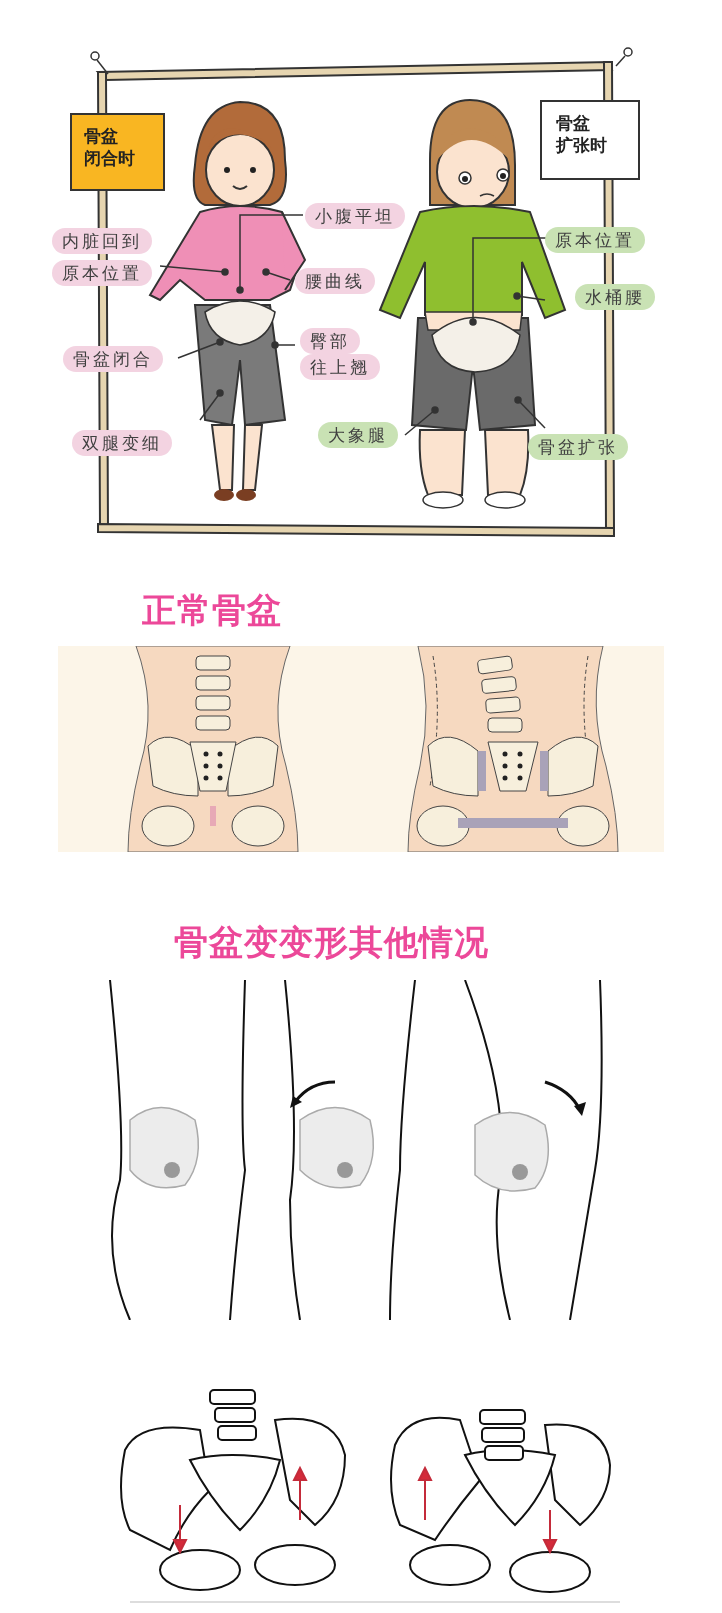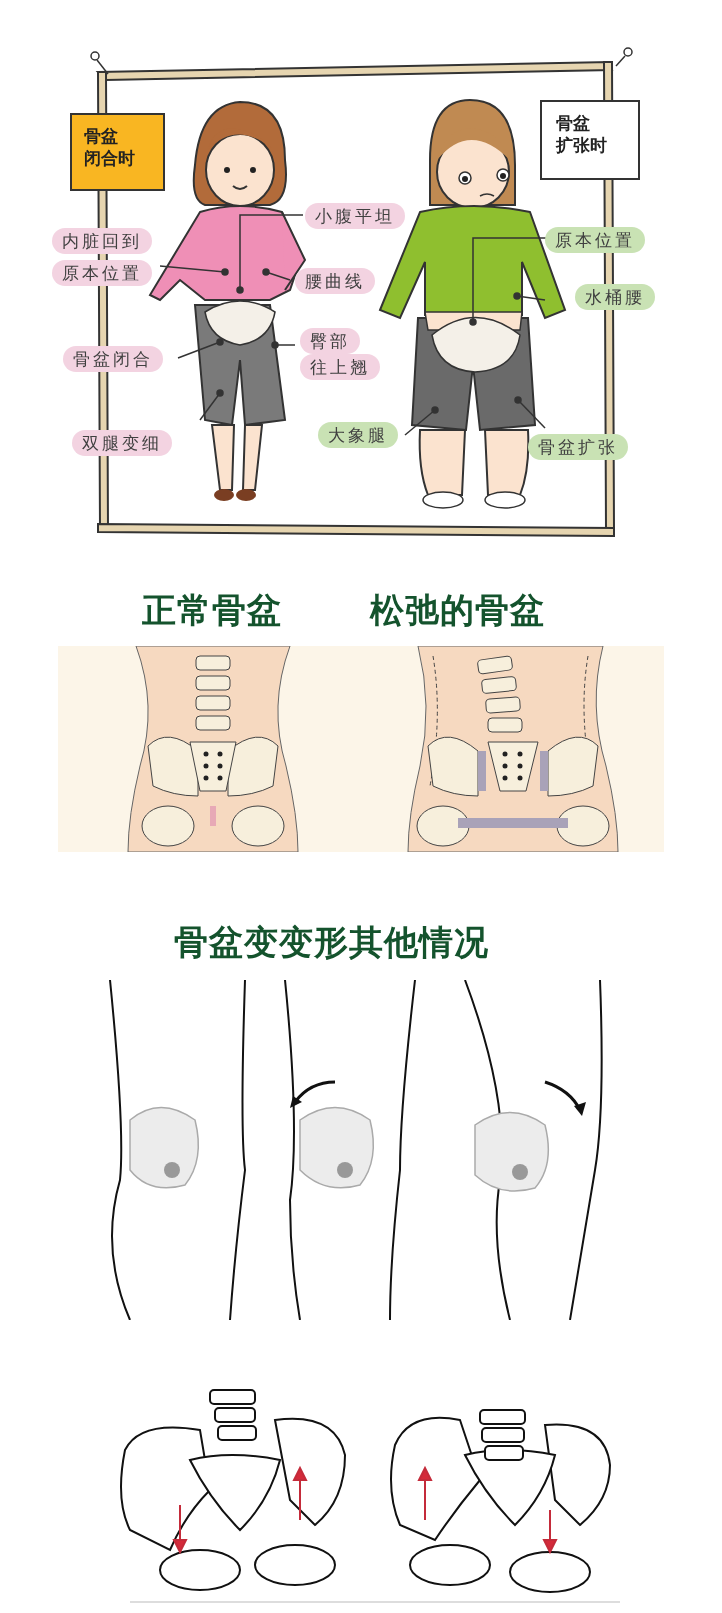--- a/index.html
+++ b/index.html
@@ -6,21 +6,21 @@
   body{width:722px;height:1613px;position:relative;overflow:hidden;font-family:"DejaVu Sans",sans-serif;}
   .abs{position:absolute;}
   .sec{position:absolute;left:0;width:620px;}
   svg{display:block;}
   .tag{position:absolute;font-size:17px;letter-spacing:3px;color:#404040;padding:2px 10px;border-radius:14px;white-space:nowrap;line-height:22px;}
   .tag.pink{background:#f3d3e1;}
   .tag.green{background:#c9e2b4;}
   .sign{position:absolute;font-weight:bold;font-size:17px;line-height:22px;color:#222;text-align:left;padding:14px 10px;box-sizing:border-box;border:2px solid #333;}
   .sign.orange{background:#f9b622;}
   .sign.white{background:#fff;}
-  .sec-title{position:absolute;font-weight:bold;font-size:34px;color:#14532d;white-space:nowrap;letter-spacing:1px;}
+  .sec-title{position:absolute;font-weight:bold;font-size:34px;color:#ec4899;white-space:nowrap;letter-spacing:1px;}
 </style>
 </head>
 <body>
 
 <div class="sec" style="top:0;height:560px;">
   <svg class="abs" style="left:0;top:0" width="722" height="560">
 
     <g fill="#e6d5b0" stroke="#333" stroke-width="2">
       <path d="M98 72 L610 62 L612 70 L106 80 Z"></path>
       <path d="M98 72 L106 72 L108 530 L100 530 Z"></path>
@@ -124,21 +124,20 @@
   <div class="tag pink" style="left:72px;top:410px;margin-top:20px;">双腿变细</div>
 
   <div class="tag green" style="left:545px;top:227px;">原本位置</div>
   <div class="tag green" style="left:575px;top:284px;">水桶腰</div>
   <div class="tag green" style="left:318px;top:422px;">大象腿</div>
   <div class="tag green" style="left:528px;top:422px;margin-top:12px;">骨盆扩张</div>
 </div>
 
 <div class="sec" style="top:560px;height:300px;">
   <div class="sec-title" style="left:142px;top:28px;">正常骨盆</div>
-  <div class="sec-title" style="left:370px;top:28px;">松弛的骨盆</div>
   <svg class="abs" style="left:58px;top:86px" width="606" height="206">
     <rect x="0" y="0" width="606" height="206" fill="#fcf5e8"></rect>
 
     <path d="M78 0 Q100 60 82 120 Q70 170 70 206 L240 206 Q240 170 228 120 Q210 60 232 0 Z" fill="#f6d9c0" stroke="#666" stroke-width="1"></path>
     <g fill="#f7efdc" stroke="#444" stroke-width="1">
       <rect x="138" y="10" width="34" height="14" rx="4"></rect>
         <rect x="138" y="30" width="34" height="14" rx="4"></rect>
       <rect x="138" y="50" width="34" height="14" rx="4"></rect>
         <rect x="138" y="70" width="34" height="14" rx="4"></rect>
       <path d="M90 100 Q110 80 140 105 L140 150 Q115 150 95 140 Z"></path>

